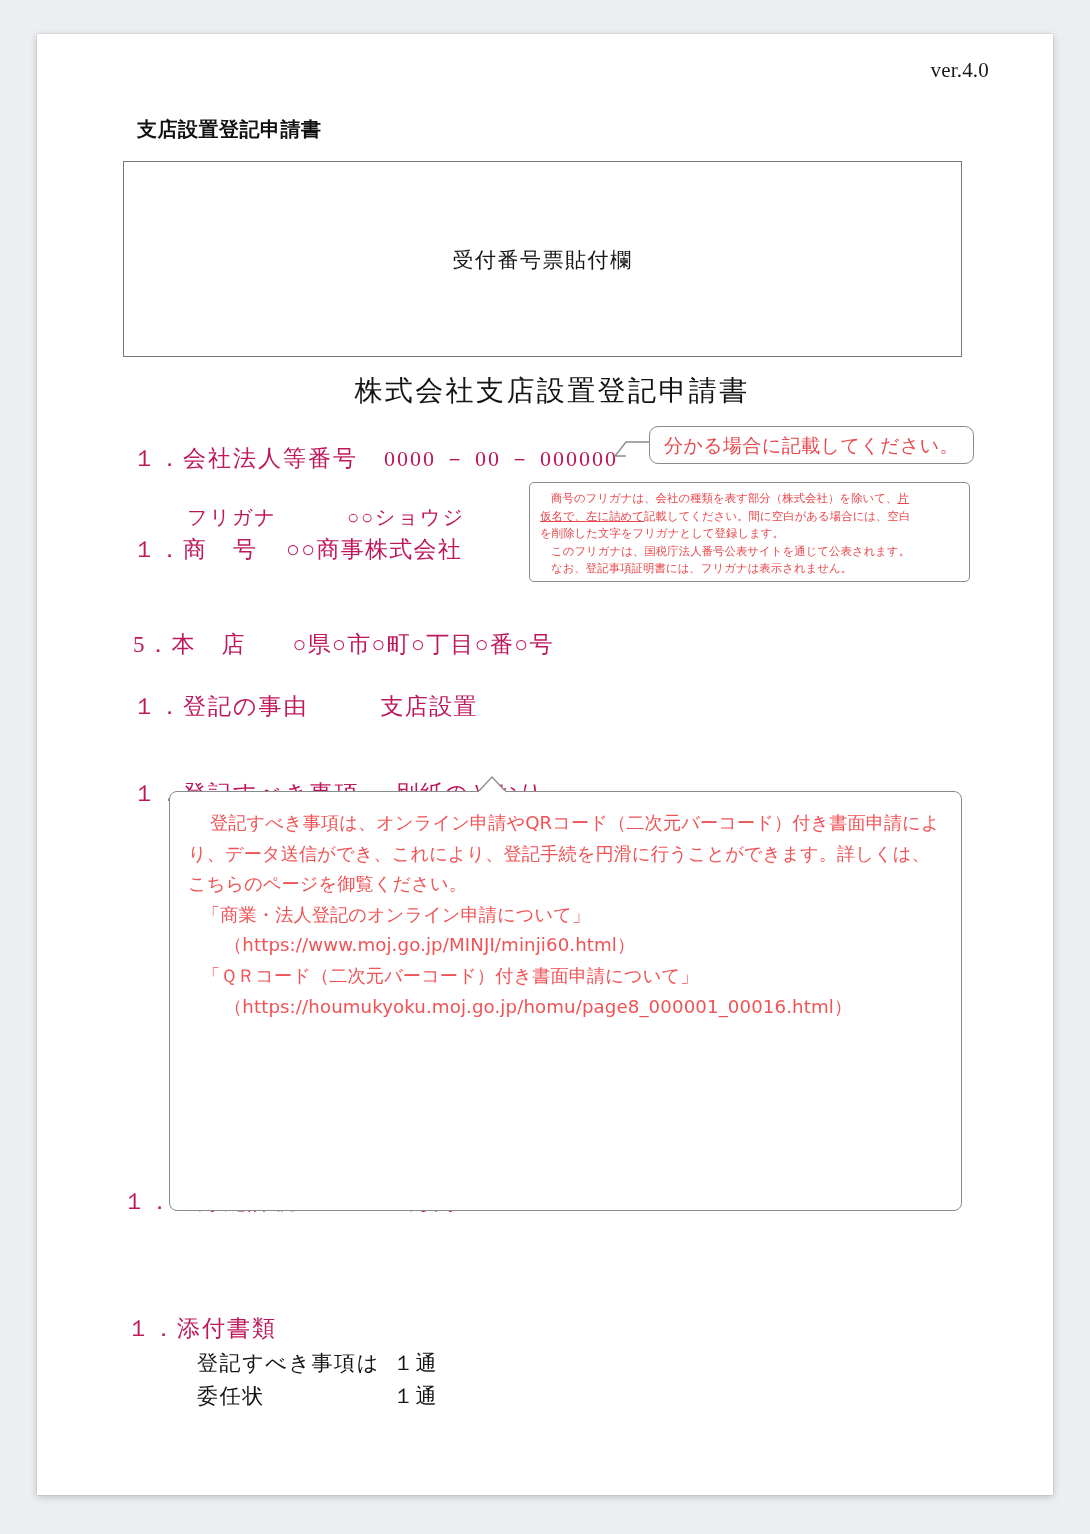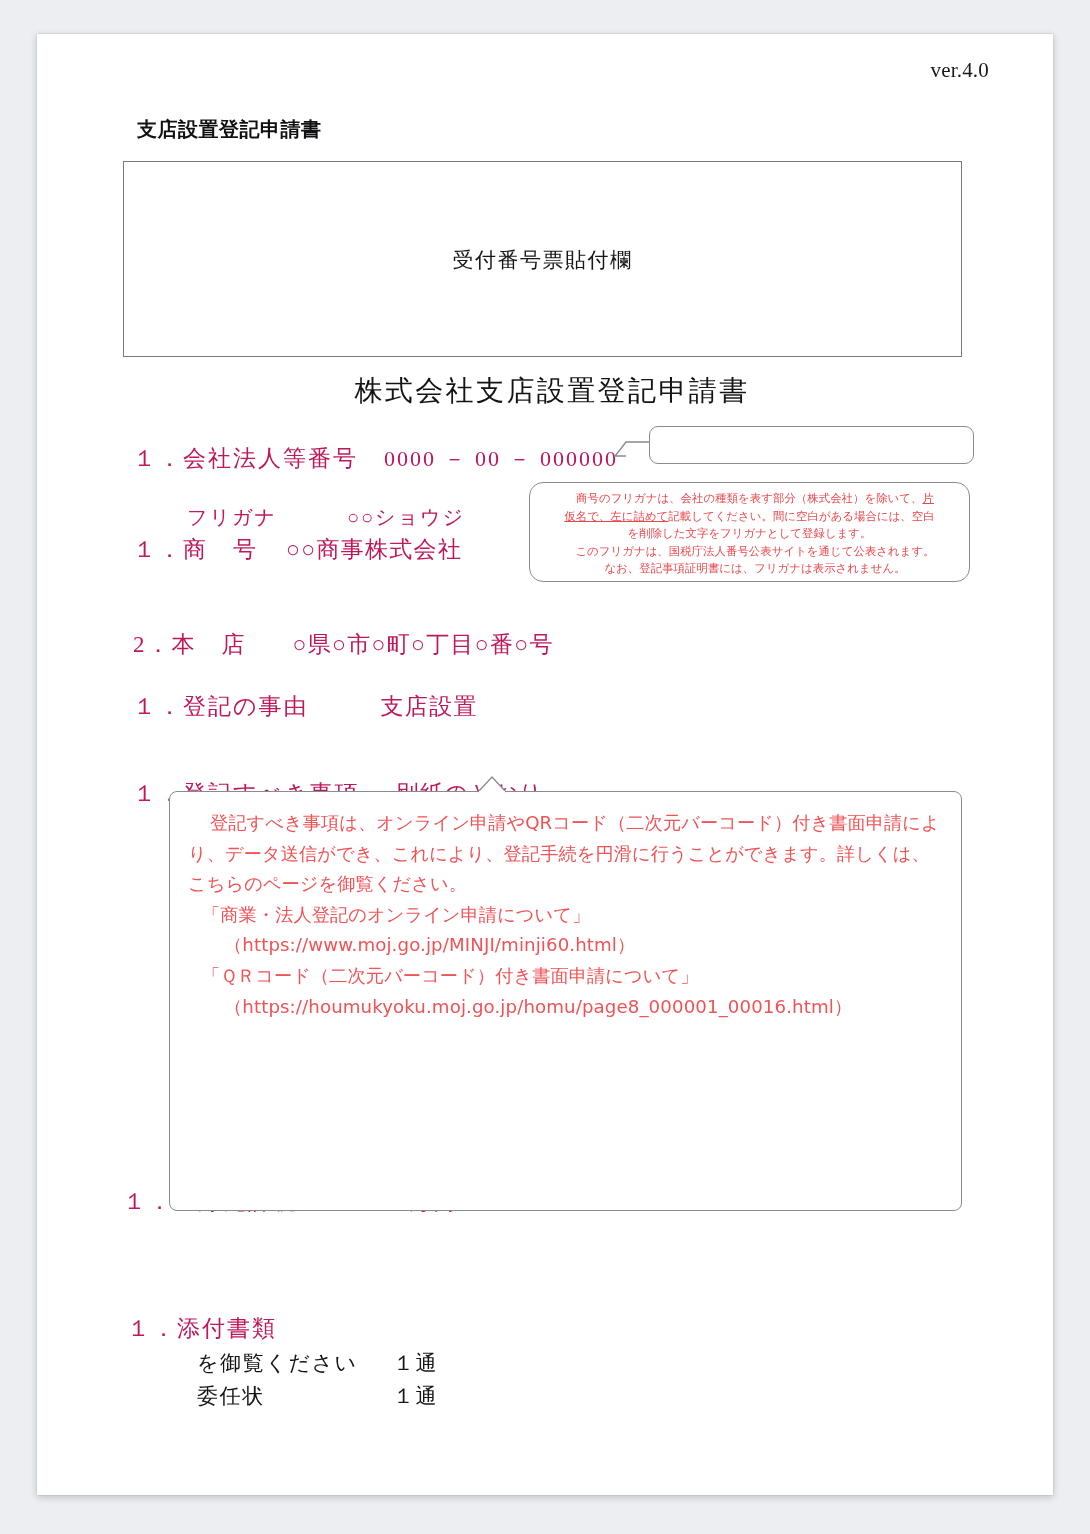--- a/index.html
+++ b/index.html
@@ -176,25 +176,24 @@
   }
 
   
   #note-furigana {
     position: absolute;
     left: 492px;
     top: 448px;
     width: 441px;
     height: 100px;
     border: 1.3px solid #8a8b8f;
-    border-radius: 14px;
+    border-radius: 5px;
     background: #fff;
     box-sizing: border-box;
     padding: 7px 10px 0 10px;
-    text-align: center;
   }
   #note-furigana p {
     margin: 0 0 1px 0;
     font-family: "DejaVu Sans", "Liberation Sans", sans-serif;
     font-size: 11.4px;
     line-height: 16.5px;
     color: #e8484c;
     letter-spacing: 0.05px;
   }
   #note-furigana p.indent { text-indent: 11px; }
@@ -253,51 +252,52 @@
 
   <div class="frow" id="row-furigana">
     <span class="lbl">フリガナ</span><span class="val">○○ショウジ</span>
   </div>
 
   <div class="frow" id="row-shogo">
     <span class="lbl">１．商　号</span><span class="val">○○商事株式会社</span>
   </div>
 
   <div class="frow" id="row-honten">
-    <span class="lbl">2．本　店</span><span class="val">○県○市○町○丁目○番○号</span>
+    <span class="lbl">5．本　店</span><span class="val">○県○市○町○丁目○番○号</span>
   </div>
 
   <div class="frow" id="row-jiyu">
     <span class="lbl">１．登記の事由</span><span class="val">支店設置</span>
   </div>
 
   <div class="frow" id="row-jiko">
     <span class="lbl">１．登記すべき事項</span><span class="val">別紙のとおり</span>
   </div>
 
   <div class="frow" id="row-tax">
     <span class="lbl">１．登録免許税</span><span class="val">金６万円</span>
   </div>
 
   <div class="frow" id="row-attach">
     <span class="lbl">１．添付書類</span>
   </div>
 
   <div id="attach-list">
     <div class="arow">
-      <span class="aname">を御覧ください</span>
+      <span class="aname">登記すべき事項は</span>
       <span class="acount">１通</span>
     </div>
     <div class="arow">
       <span class="aname">委任状</span>
       <span class="acount">１通</span>
     </div>
   </div>
 
   <div id="callout-corpnum">
+    <span class="ctext">分かる場合に記載してください。</span>
     <svg class="tail" viewBox="0 0 37 18" xmlns="http://www.w3.org/2000/svg">
       <path d="M37 2 L12 2 L1 16 L12 16" fill="#ffffff" stroke="#8a8b8f" stroke-width="1.4" stroke-linejoin="miter"></path>
       <line x1="36" y1="2" x2="37" y2="2" stroke="#ffffff" stroke-width="3"></line>
     </svg>
   </div>
 
   <div id="note-furigana">
     <p class="indent"><span>商号のフリガナは、会社の種類を表す部分（株式会社）を除いて、</span><span class="ul">片</span></p>
     <p><span class="ul">仮名で、左に詰めて</span><span>記載してください。間に空白がある場合には、空白</span></p>
     <p>を削除した文字をフリガナとして登録します。</p>

